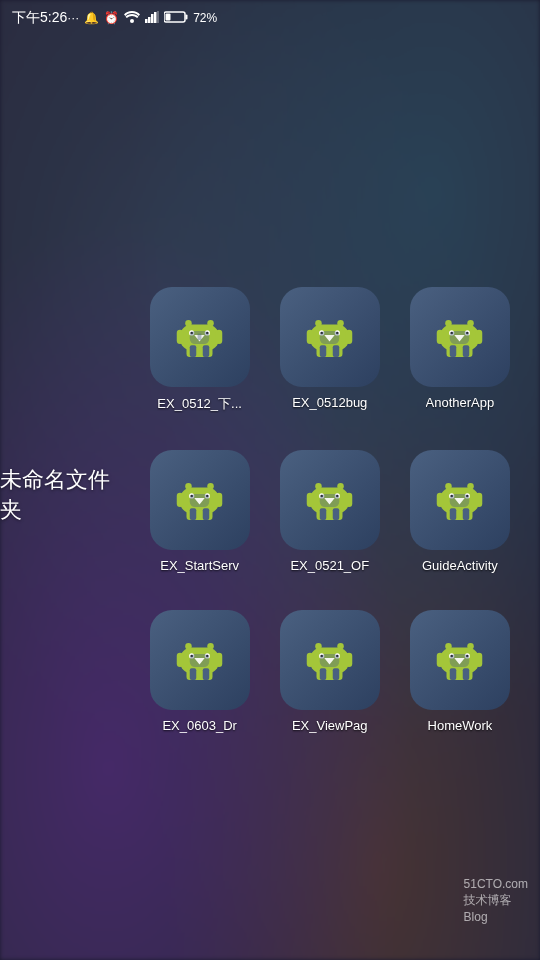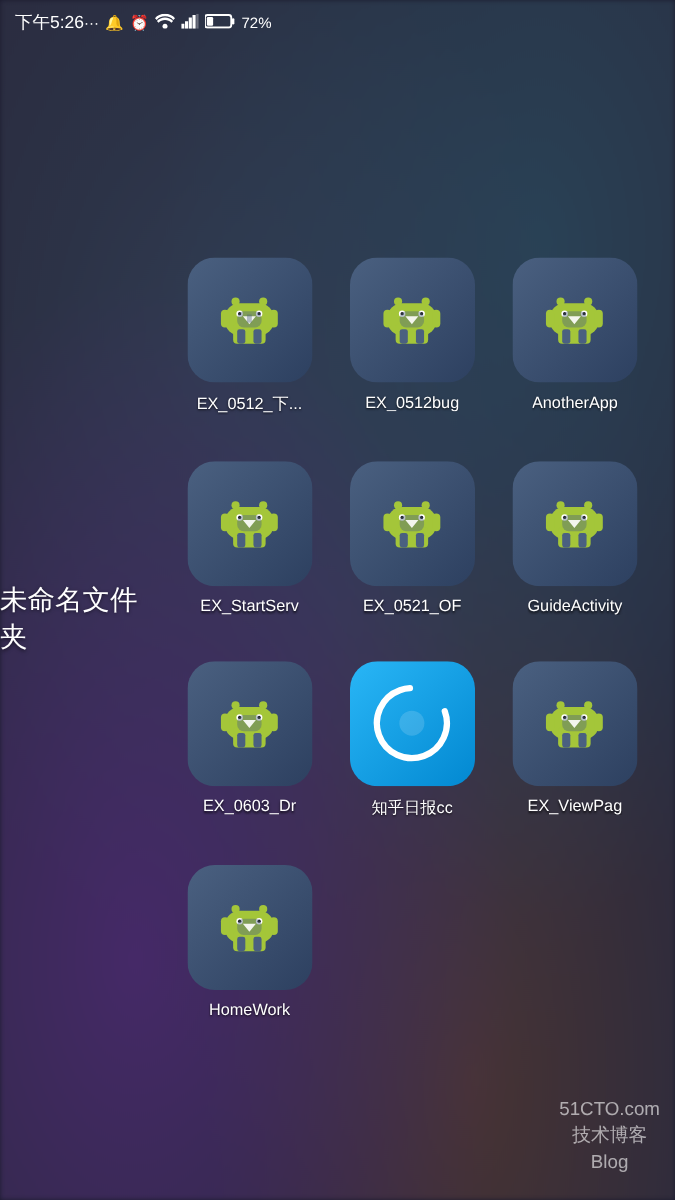--- a/index.html
+++ b/index.html
@@ -150,25 +150,25 @@
       color: white;
       font-weight: 900;
       font-size: 22px;
       padding: 6px 10px;
       border-radius: 4px;
       border: 2px solid #4caf50;
     }
 
     .watermark {
       position: absolute;
-      bottom: 20px;
+      bottom: 34px;
       right: 12px;
       color: rgba(255,255,255,0.6);
-      font-size: 15px;
-      text-align: center;
+      font-size: 12px;
+      text-align: left;
       line-height: 1.4;
       z-index: 10;
     }
   </style>
 </head>
 <body>
 
 <div class="bg"></div>
 
 <div class="status-bar">
@@ -371,31 +371,20 @@
             <circle cx="38" cy="43" r="2" fill="#1a1a1a"></circle>
             <circle cx="62" cy="43" r="2" fill="#1a1a1a"></circle>
             <rect x="35" y="40" width="30" height="20" rx="8" fill="#4a6080" opacity="0.4"></rect>
             <polygon points="42,46 58,46 50,56" fill="white" opacity="0.9"></polygon>
           </svg>
         </div>
       </div>
       <span class="app-label">EX_0603_Dr</span>
     </div>
 
-    <div class="app-item">
-      <div class="app-icon-wrapper">
-        <div class="zhihu-icon-bg">
-          <svg width="65" height="65" viewBox="0 0 65 65" xmlns="http://www.w3.org/2000/svg">
-            <circle cx="32.5" cy="32.5" r="28" fill="none" stroke="white" stroke-width="5" stroke-dasharray="140 50" stroke-linecap="round" transform="rotate(-20 32.5 32.5)"></circle>
-            <circle cx="32.5" cy="32.5" r="10" fill="white" opacity="0.15"></circle>
-          </svg>
-        </div>
-      </div>
-      <span class="app-label">知乎日报cc</span>
-    </div>
 
     <div class="app-item">
       <div class="app-icon-wrapper">
         <div class="android-icon-bg">
           <svg class="android-svg" viewBox="0 0 100 100" xmlns="http://www.w3.org/2000/svg">
             <ellipse cx="33" cy="28" rx="5" ry="5" fill="#a4c639"></ellipse>
             <ellipse cx="67" cy="28" rx="5" ry="5" fill="#a4c639"></ellipse>
             <rect x="20" y="30" width="60" height="40" rx="18" fill="#a4c639"></rect>
             <rect x="15" y="38" width="10" height="22" rx="5" fill="#a4c639"></rect>
             <rect x="75" y="38" width="10" height="22" rx="5" fill="#a4c639"></rect>

